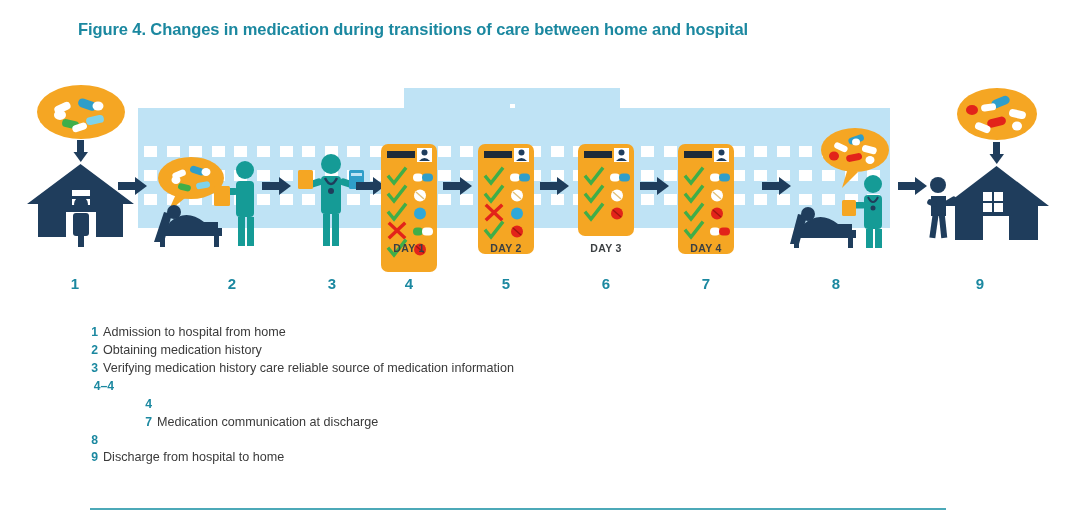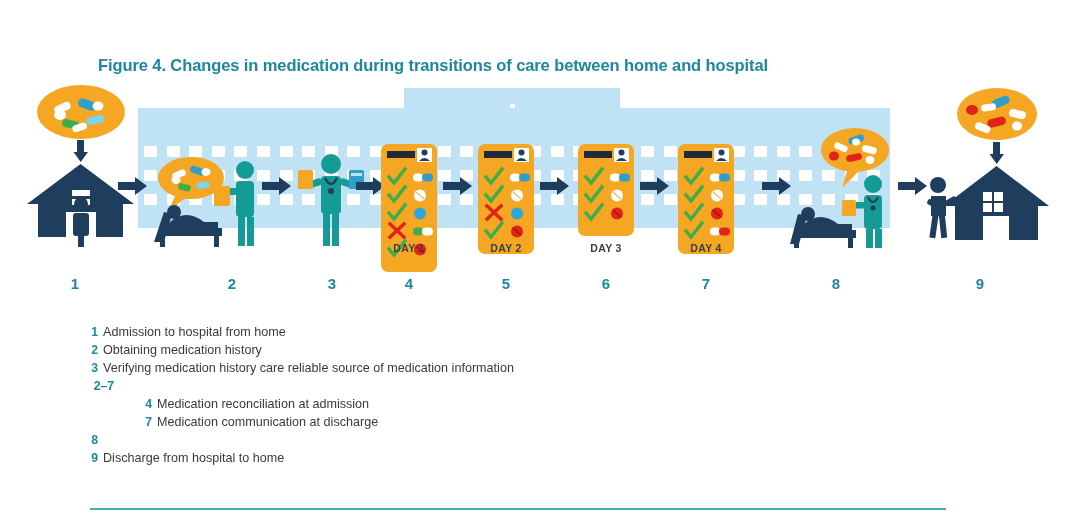--- a/index.html
+++ b/index.html
@@ -5,28 +5,27 @@
   html,body{margin:0;padding:0;}
   body{
     width:1074px;height:525px;
     background:#ffffff;
     font-family:"Liberation Sans", sans-serif;
     overflow:hidden;
     position:relative;
   }
   .fig-title{
     position:absolute;
-    left:98px; top:20px;
+    left:78px; top:20px;
     width:900px;
     font-size:16.5px;
     font-weight:bold;
     color:#1b88a0;
     letter-spacing:-0.1px;
     white-space:nowrap;
-    margin-top:36px;
   }
 
   
   .stage{position:absolute;left:0;top:60px;width:916px;height:240px;}
 
   
   .hospital-band{
     position:absolute;left:138px;top:48px;width:752px;height:120px;
     background:#bfe3f5;
   }
@@ -659,25 +658,24 @@
     </div>
     <div class="leg-row r2">
       <span class="leg-num">2</span>
       <span class="leg-txt">Obtaining medication history</span>
     </div>
     <div class="leg-row r3">
       <span class="leg-num">3</span>
       <span class="leg-txt">Verifying medication history care reliable source of medication information</span>
     </div>
     <div class="leg-row r47">
-      <span class="leg-num">2–7</span>
+      <span class="leg-num">4–4</span>
     </div>
     <div class="leg-row sub">
       <span class="leg-num">4</span>
-      <span class="leg-txt">Medication reconciliation at admission</span>
     </div>
     <div class="leg-row sub">
       <span class="leg-num">7</span>
       <span class="leg-txt">Medication communication at discharge</span>
     </div>
     <div class="leg-row r8">
       <span class="leg-num">8</span>
     </div>
     <div class="leg-row r9">
       <span class="leg-num">9</span>

